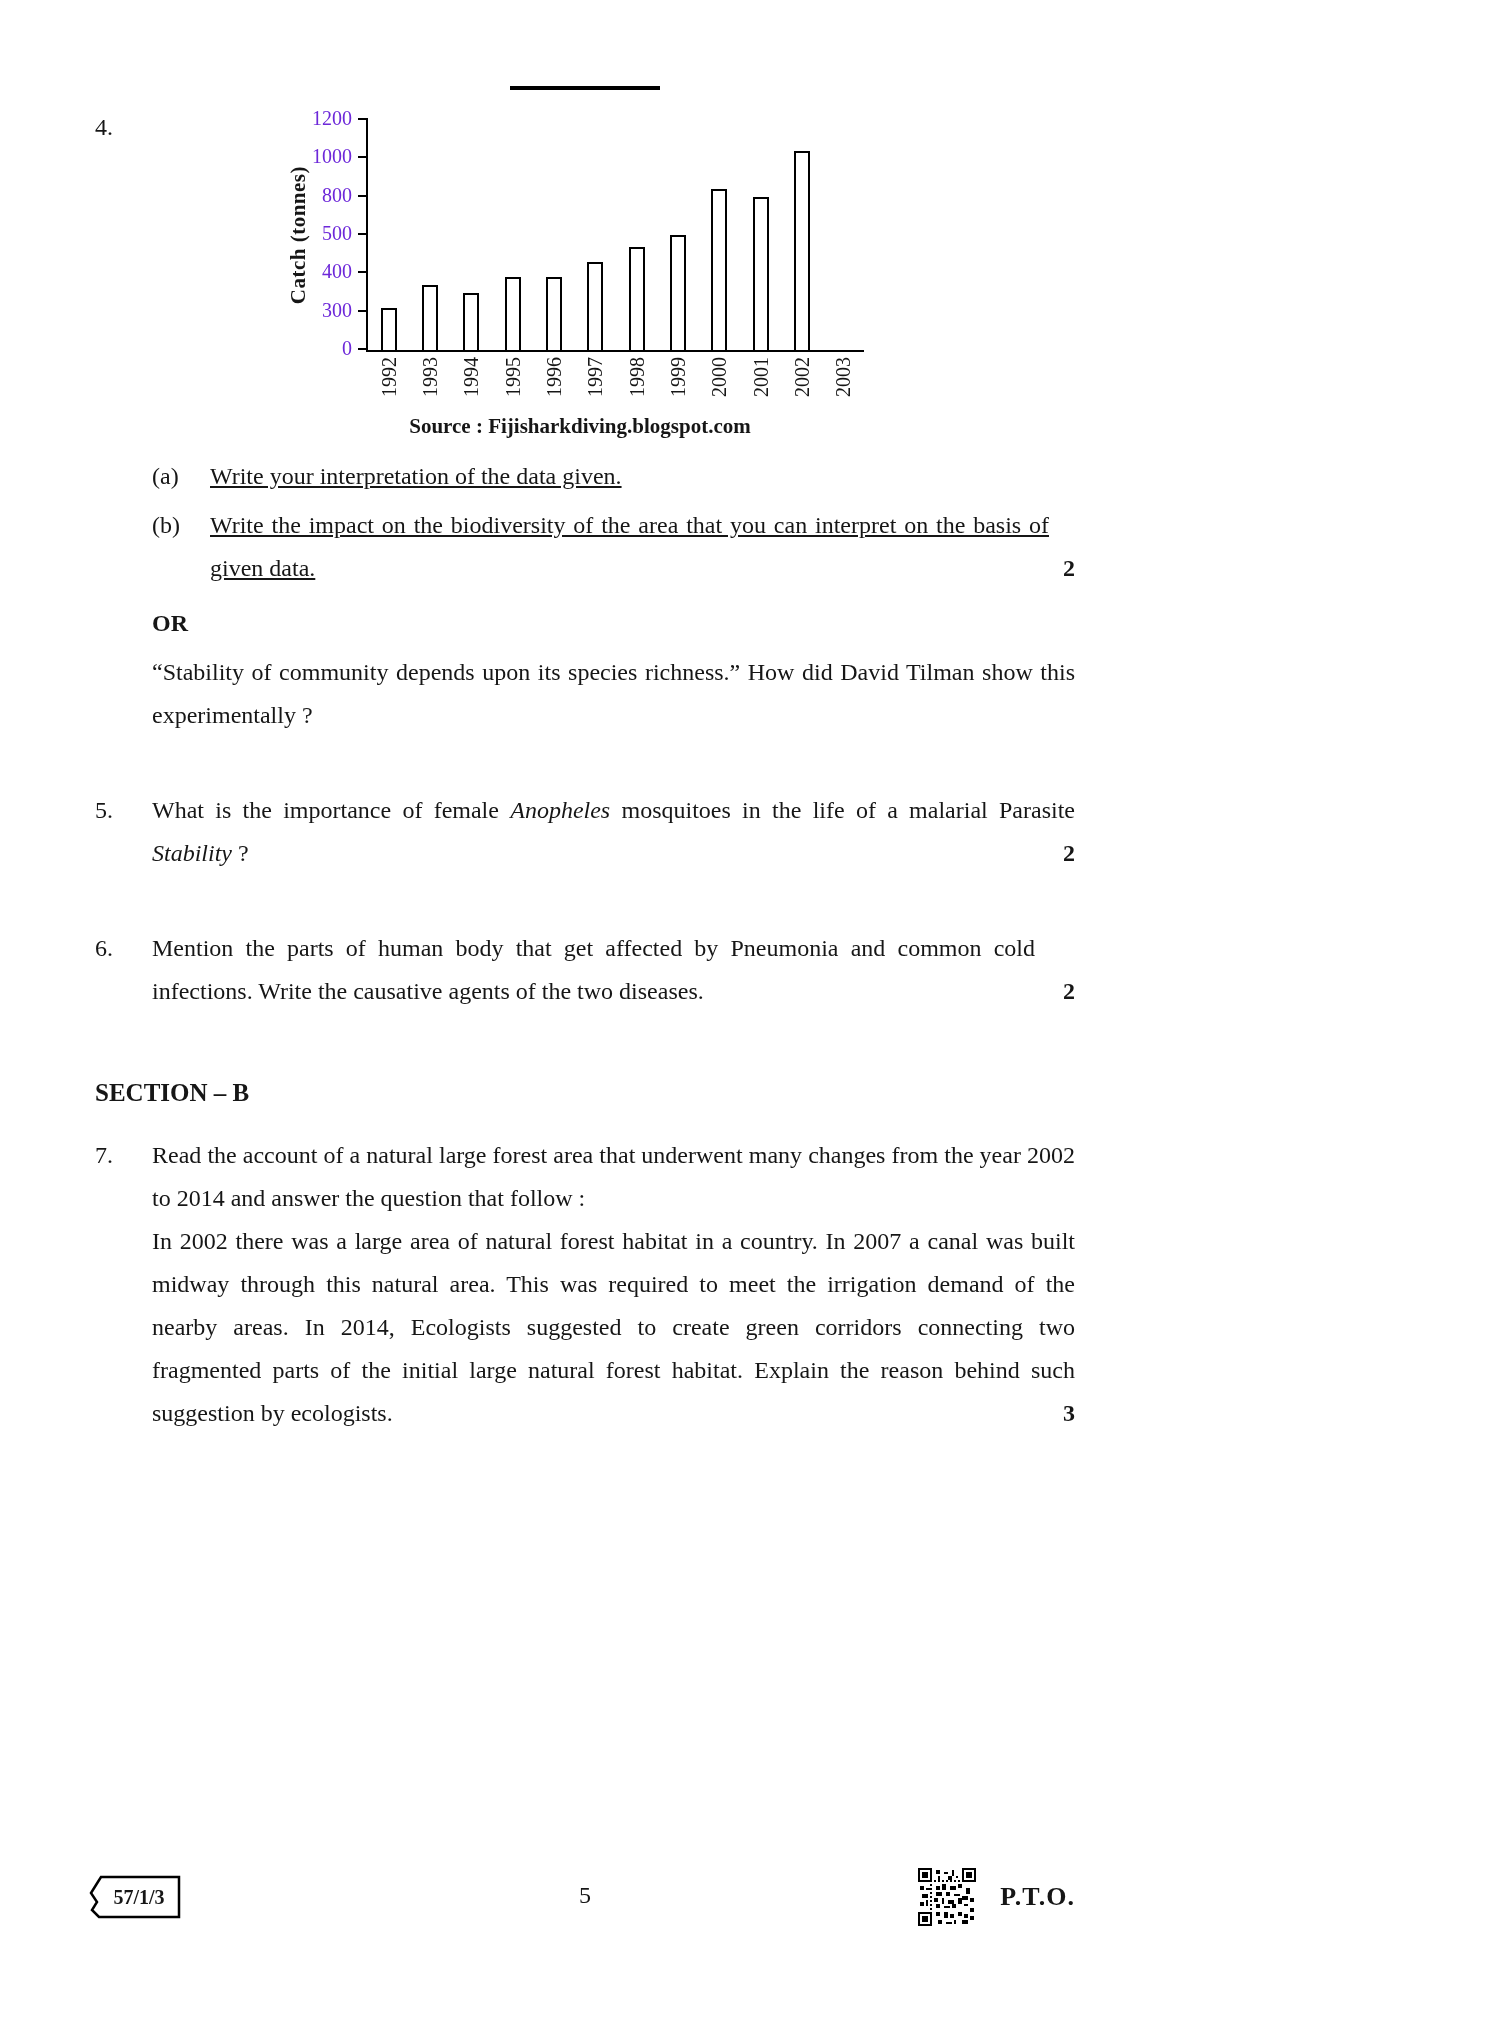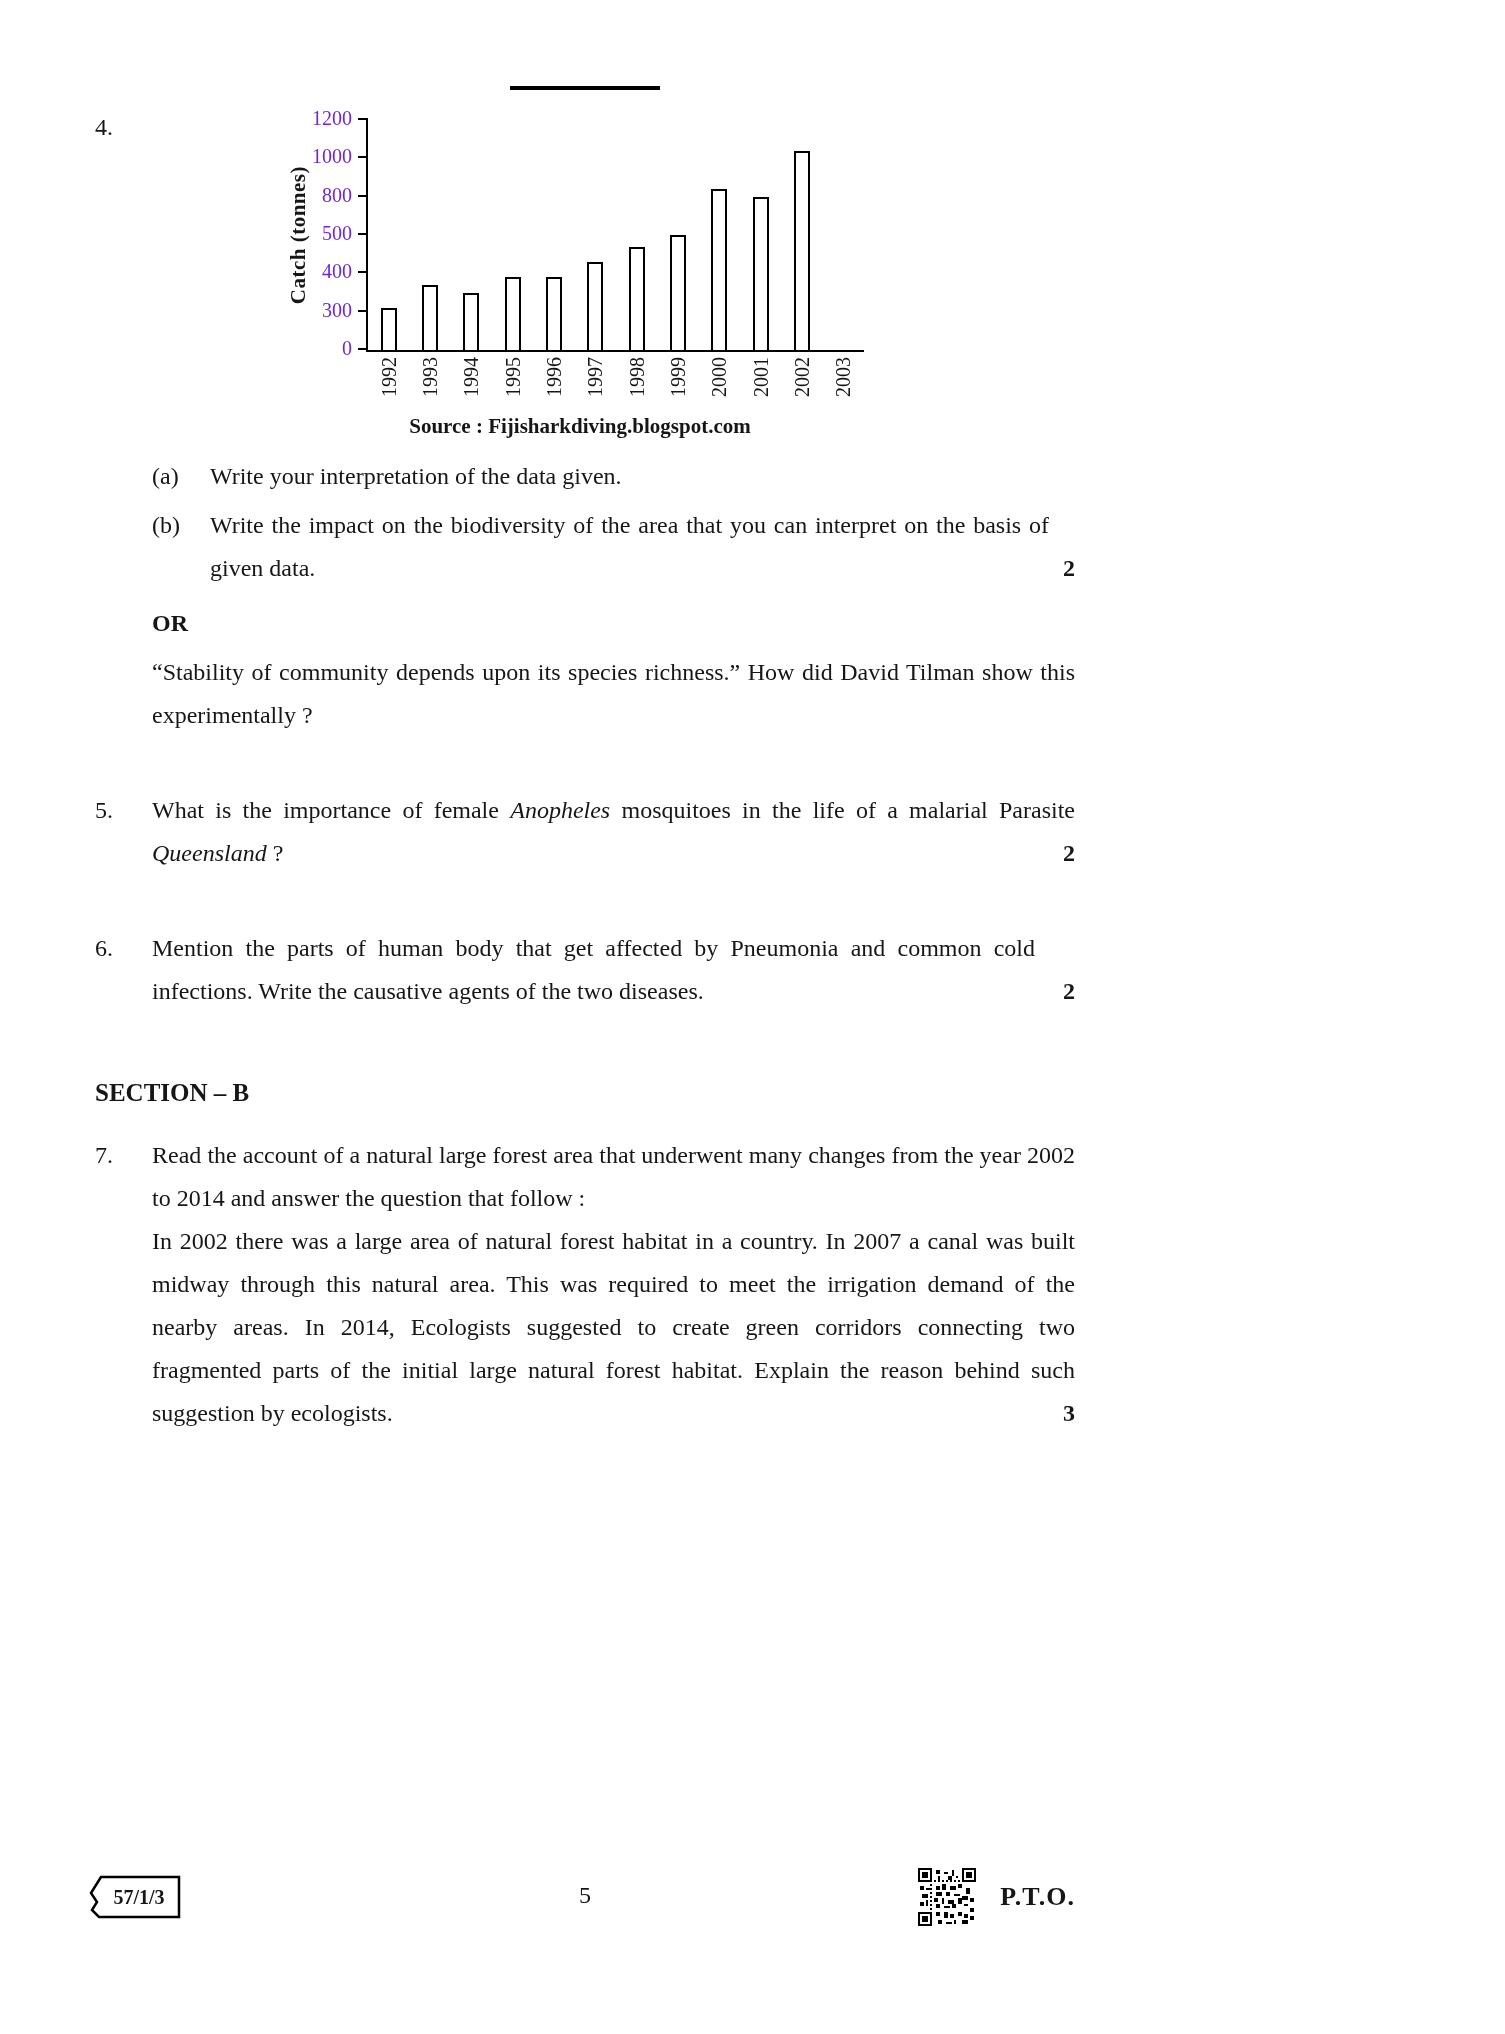--- a/index.html
+++ b/index.html
@@ -15,21 +15,21 @@
   .question { display:flex; }
   .qnum { width:57px; flex:none; font-size:24px; line-height:43px; }
   .qbody { flex:1; position:relative; }
   .qtext { font-size:24px; line-height:43px; text-align:justify; }
   .rel { position:relative; }
   .marks { position:absolute; right:0; bottom:0; font-size:24px; line-height:43px; font-weight:bold; }
   .italic { font-style:italic; }
 
   .subq { display:flex; position:relative; margin-top:6px; }
   .sublabel { width:58px; flex:none; font-size:24px; line-height:43px; }
-  .subtext { flex:1; font-size:24px; line-height:43px; text-align:justify; padding-right:26px; }
+  .subtext { flex:1; font-size:24px; line-height:43px; text-align:justify; padding-right:26px;text-decoration:underline; }
   .subq .marks { bottom:0; }
 
   .or-heading { text-align:left; font-weight:bold; font-size:24px; line-height:43px; margin-top:12px; }
   .section-heading { text-align:left; font-weight:bold; font-size:25px; line-height:43px; margin:58px 0 20px 0; }
 
   .mt-q { margin-top:52px; }
   .mt-sm { margin-top:6px; }
 
   
   .chart { margin-top:14px; }
@@ -189,21 +189,21 @@
       </div>
 
       <p class="or-heading">OR</p>
       <p class="qtext mt-sm">“Stability of community depends upon its species richness.” How did David Tilman show this experimentally ?</p>
     </div>
   </div>
 
   <div class="question mt-q">
     <div class="qnum">5.</div>
     <div class="qbody rel">
-      <p class="qtext"><span>What is the importance of female </span><span class="italic">Anopheles</span><span> mosquitoes in the life of a malarial Parasite </span><span class="italic">Queensland</span><span> ?</span></p>
+      <p class="qtext"><span>What is the importance of female </span><span class="italic">Anopheles</span><span> mosquitoes in the life of a malarial Parasite </span><span class="italic">Stability</span><span> ?</span></p>
       <span class="marks">2</span>
     </div>
   </div>
 
   <div class="question mt-q">
     <div class="qnum">6.</div>
     <div class="qbody rel">
       <p class="qtext" style="padding-right:40px;">Mention the parts of human body that get affected by Pneumonia and common cold infections. Write the causative agents of the two diseases.</p>
       <span class="marks">2</span>
     </div>

